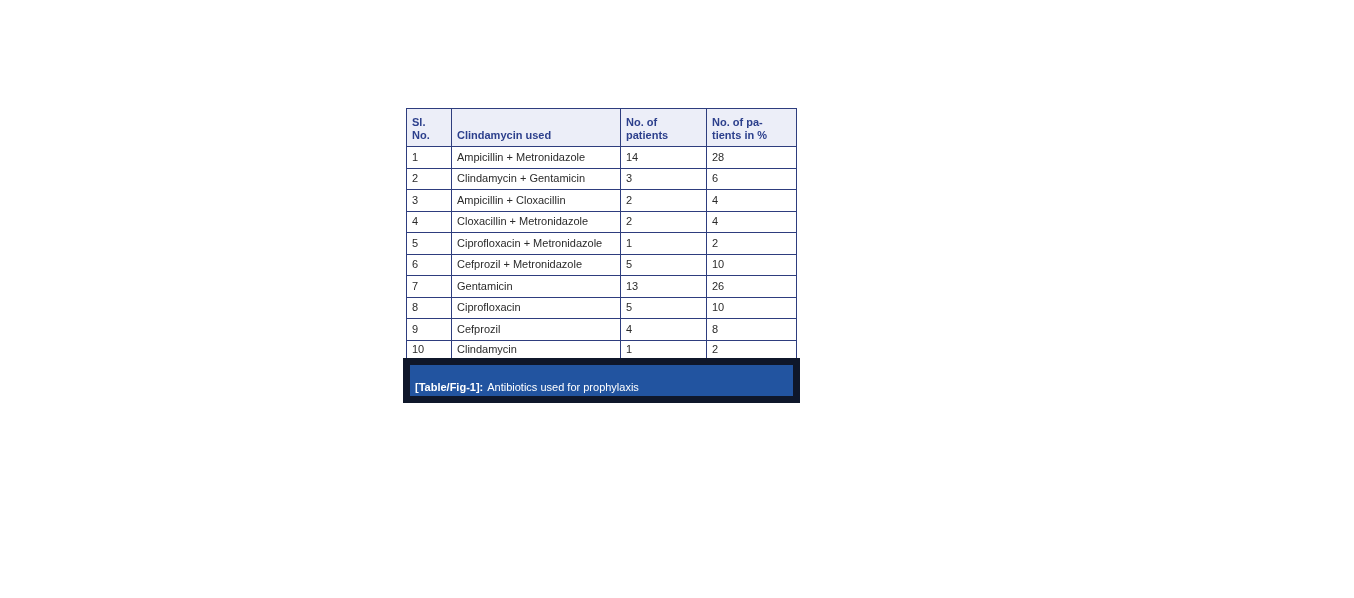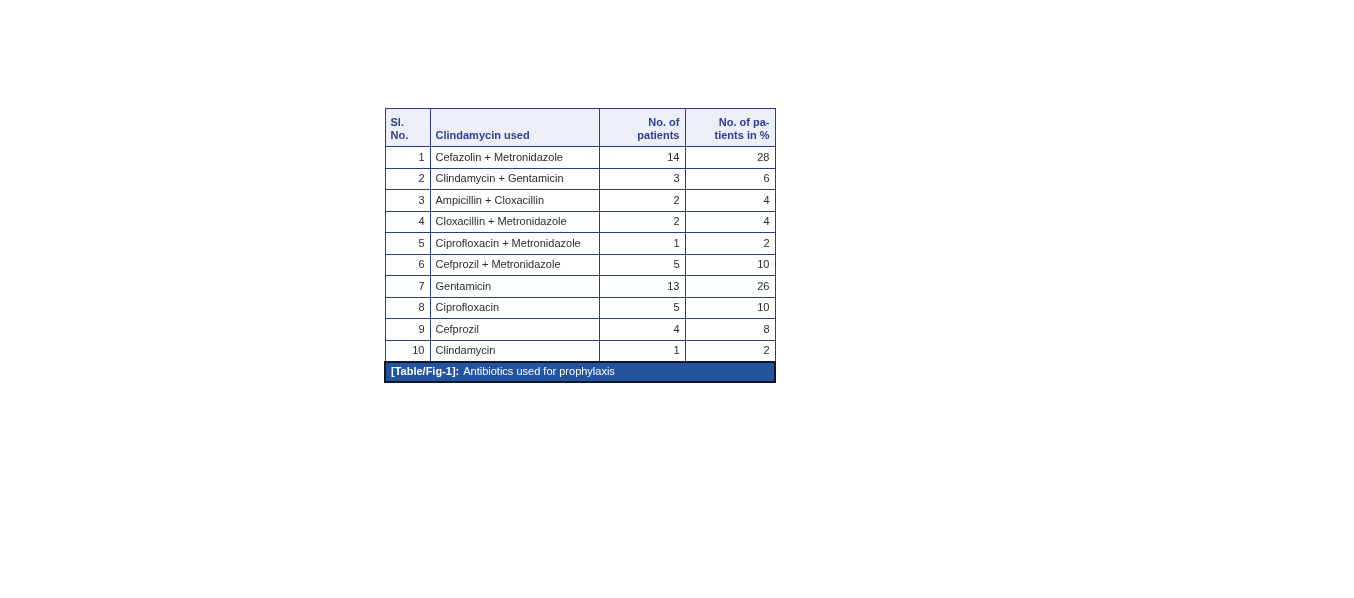--- a/index.html
+++ b/index.html
@@ -10,21 +10,21 @@
   }
   .page {
     position: relative;
     width: 1354px;
     height: 598px;
     background: #ffffff;
     overflow: hidden;
   }
   .fig-table-wrap {
     position: absolute;
-    left: 384px;
+    left: 403px;
     top: 108px;
     width: 390px;
   }
   table.fig-table {
     border-collapse: collapse;
     table-layout: fixed;
     width: 390px;
     border: 1px solid #2e3d7e;
   }
   table.fig-table th,
@@ -46,29 +46,29 @@
   }
   table.fig-table tbody td {
     background: #ffffff;
     color: #2b2b2b;
     height: 21.5px;
     padding: 2px 5px;
     vertical-align: middle;
     line-height: 13px;
   }
   .al { text-align: left; }
-  .ac { text-align: right; }
+  .ac { text-align: left; }
   table.fig-table tfoot td.caption-cell {
     background: #2254a0;
     color: #ffffff;
     height: 20px;
-    padding: 2px 5px 3px 5px;
+    padding: 16px 5px 3px 5px;
     text-align: left;
     vertical-align: middle;
-    border: 2px solid #0f172a;
+    border: 7px solid #0f172a;
   }
   .caption-label { font-weight: bold; }
   .caption-text { font-weight: normal; margin-left: 4px; }
 </style>
 </head>
 <body>
 
 <div class="page">
   <div class="fig-table-wrap">
     <table class="fig-table">
@@ -85,21 +85,21 @@
           <th class="al">Clindamycin used</th>
           <th class="ac">No. of
 patients</th>
           <th class="ac">No. of pa-
 tients in %</th>
         </tr>
       </thead>
       <tbody>
           <tr>
             <td class="ac">1</td>
-            <td class="al">Cefazolin + Metronidazole</td>
+            <td class="al">Ampicillin + Metronidazole</td>
             <td class="ac">14</td>
             <td class="ac">28</td>
           </tr>
           <tr>
             <td class="ac">2</td>
             <td class="al">Clindamycin + Gentamicin</td>
             <td class="ac">3</td>
             <td class="ac">6</td>
           </tr>
           <tr>

